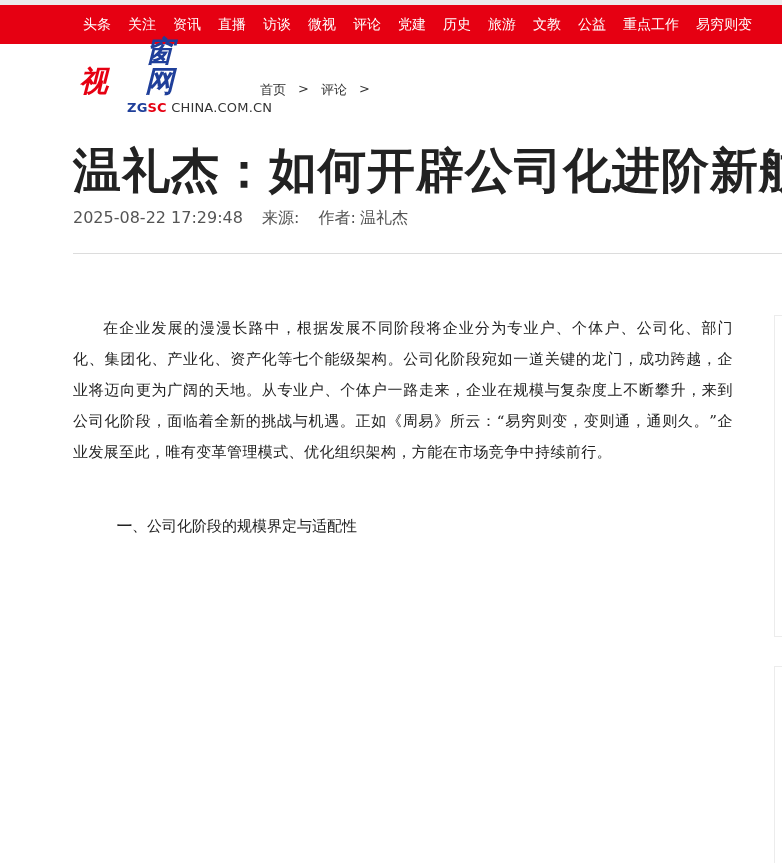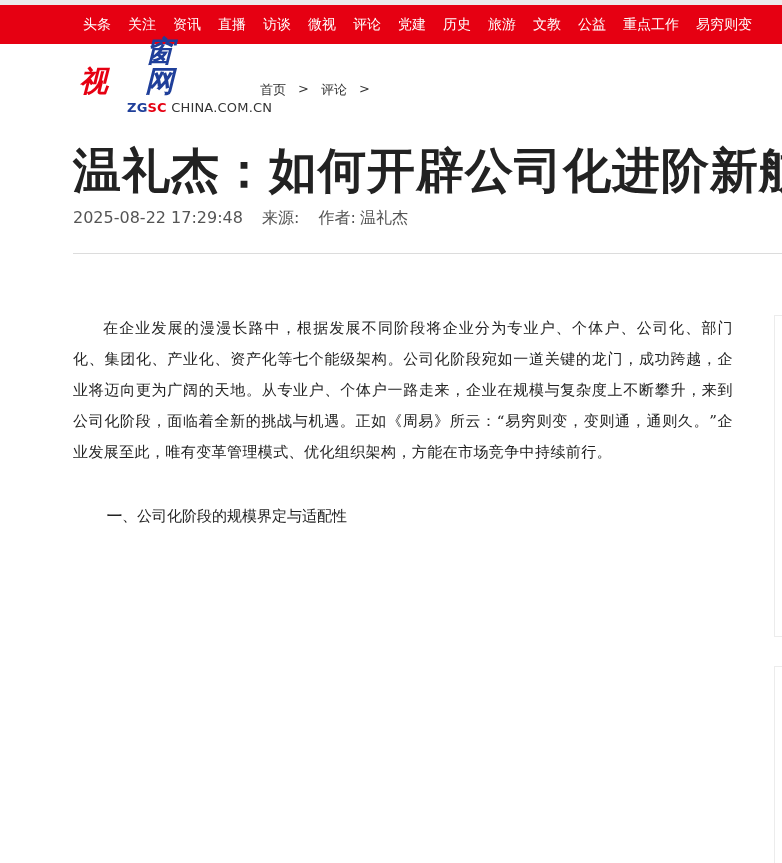--- a/index.html
+++ b/index.html
@@ -34,21 +34,21 @@
   .meta { position: absolute; left: 73px; top: 208px; font-size: 16px; color: #555; white-space: nowrap; }
   .meta span { margin-right: 14px; }
   .divider { position: absolute; left: 73px; top: 253px; width: 709px; height: 1px; background: #dcdcdc; }
   .article { position: absolute; left: 73px; top: 313px; width: 660px; }
   .article p {
     margin: 0; font-family: "DejaVu Serif", "Liberation Serif", serif;
     font-size: 15px; line-height: 31px; color: #222; text-indent: 2em; letter-spacing: 0.4px;
     text-align: justify;
   }
   .article h3 {
-    margin: 2px; font-size: 15px; font-weight: normal; color: #222; padding-left: 32px; line-height: 31px;
+    margin: 12px; font-size: 15px; font-weight: normal; color: #222; padding-left: 32px; line-height: 31px;
   }
   .article h3 .num { font-weight: bold; }
   .sp1 { height: 31px; }
   .sp2 { height: 34px; }
   .side-box { position: absolute; left: 774px; width: 20px; border: 1px solid #ececec; border-right: none; background: #fff; }
 </style>
 </head>
 <body>
 
 <div class="topstrip"></div>

